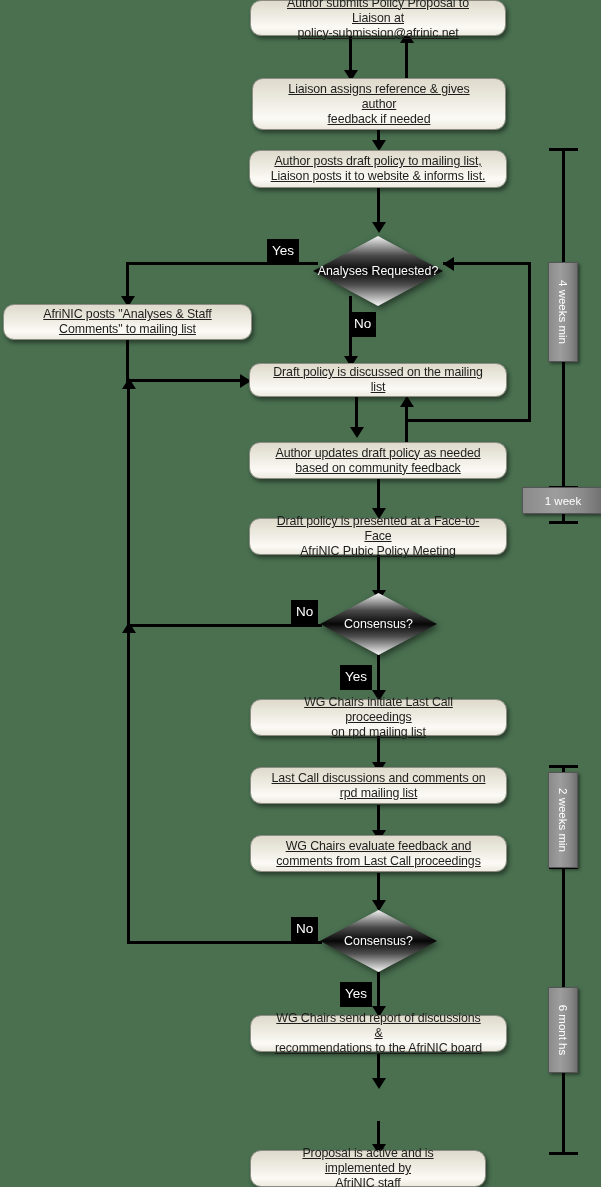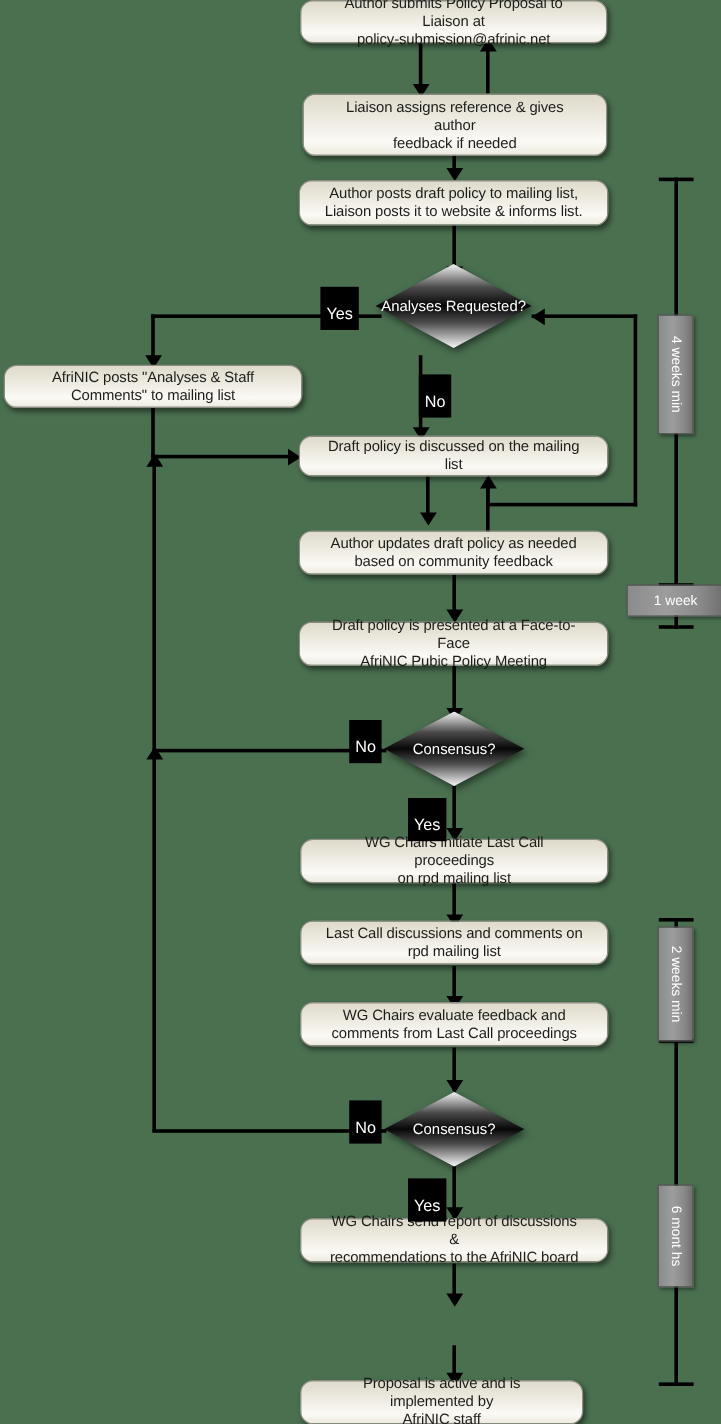--- a/index.html
+++ b/index.html
@@ -21,20 +21,21 @@
     border:1px solid #8e8d84;
     box-shadow:2px 3px 4px rgba(0,0,0,0.45);
     display:flex;align-items:center;justify-content:center;
     text-align:center;
     color:#1d1d1b;
     font-size:12.4px;
     line-height:15px;
     padding:2px 20px;
     letter-spacing:-0.1px;
     z-index:6;
+    text-decoration:underline;
   }
   .box span{display:block;}
   .bold{font-weight:bold;}
 
   
   .diamond{
     position:absolute;
     z-index:6;
     filter:drop-shadow(2px 3px 3px rgba(0,0,0,0.5));
   }
@@ -45,21 +46,21 @@
     pointer-events:none;
   }
 
   
   .chip{
     position:absolute;
     background:#000000;
     color:#ffffff;
     font-size:13.5px;
     line-height:1;
-    padding:16px 5px 6px 5px;
+    padding:5px 5px 6px 5px;
     z-index:8;
   }
 
   
   .ln{position:absolute;background:#000;z-index:3;}
   .lnv{width:3px;}
   .lnh{height:3px;}
   .ah{position:absolute;width:0;height:0;z-index:4;}
   .ah-d{border-left:7px solid transparent;border-right:7px solid transparent;border-top:11px solid #000;}
   .ah-u{border-left:7px solid transparent;border-right:7px solid transparent;border-bottom:11px solid #000;}
@@ -267,21 +268,21 @@
   </div>
 
 
   <div class="box" style="left:250px;top:1150px;width:236px;height:37px;">
     <div>
       <span>Proposal is active and is implemented by</span>
       <span>AfriNIC staff</span>
     </div>
   </div>
 
-  <div class="diamond" style="left:313px;top:220px;width:130px;height:70px;">
+  <div class="diamond" style="left:313px;top:236px;width:130px;height:70px;">
     <svg width="130" height="70" viewBox="0 0 130 70">
       <defs>
         <linearGradient id="dg1" x1="0" y1="0" x2="0" y2="1">
           <stop offset="0%" stop-color="#f4f4f4"></stop>
           <stop offset="28%" stop-color="#4a4a4a"></stop>
           <stop offset="50%" stop-color="#070707"></stop>
           <stop offset="70%" stop-color="#4d4d4d"></stop>
           <stop offset="100%" stop-color="#f7f7f7"></stop>
         </linearGradient>
       </defs>

